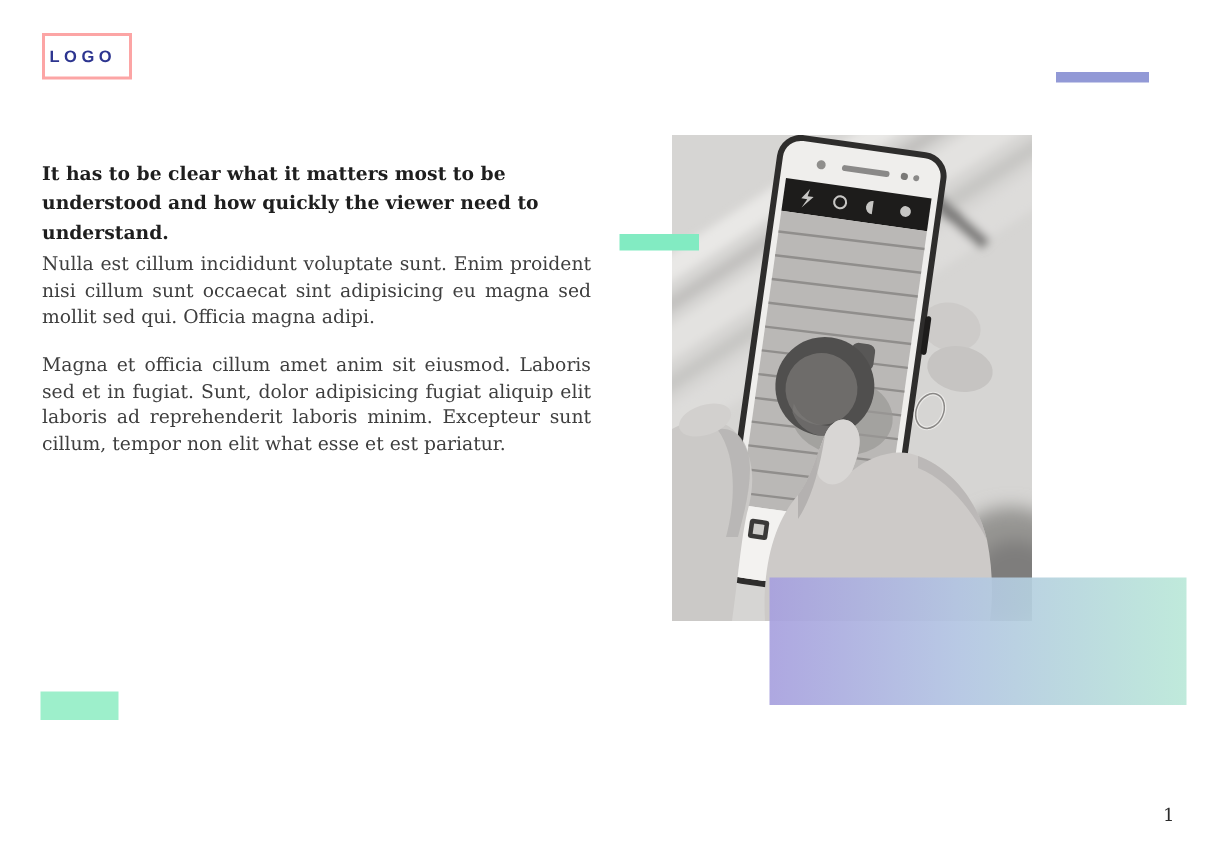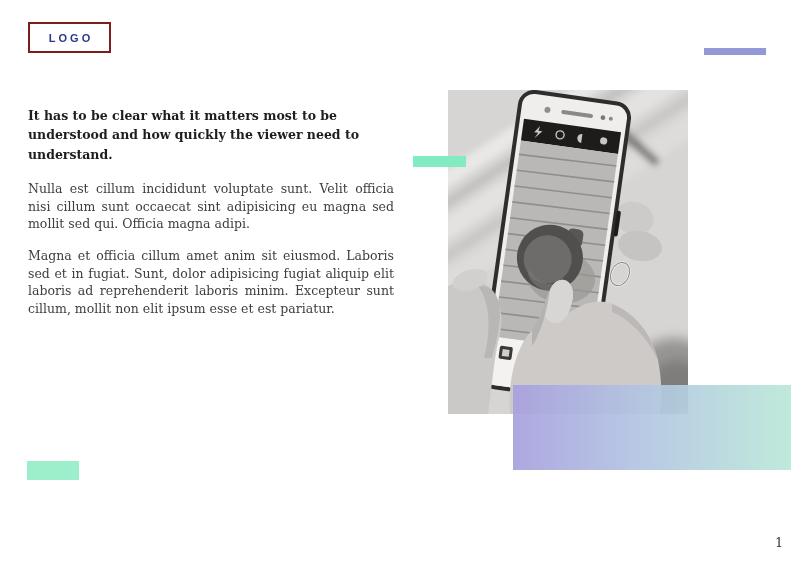--- a/index.html
+++ b/index.html
@@ -8,23 +8,23 @@
     position: relative;
     width: 812px; height: 575px;
     background: #ffffff;
     overflow: hidden;
     font-family: "DejaVu Serif", serif;
   }
 
   
   .logo-box {
     position: absolute; left: 28px; top: 22px;
-    width: 83px; height: 31px;
-    border: 2px solid #7f1d1d;
-    display: flex; align-items: center; justify-content: center;
+    width: 60px; height: 31px;
+    border: 2px solid #fca5a5;
+    display: flex; align-items: center; 
   }
   .logo-box span {
     font-family: "Liberation Sans", sans-serif;
     font-weight: bold; font-size: 11px;
     letter-spacing: 3px; padding-left: 3px;
     color: #2d3590;
   }
 
   
   .bar { position: absolute; }
@@ -48,21 +48,21 @@
   }
   .photo svg { display: block; width: 100%; height: 100%; }
 
   
   .text-col {
     position: absolute; left: 28px; top: 106px;
     width: 366px;
     color: #3e3e3e;
   }
   .text-col h2 {
-    margin: 0 0 16px 0;
+    margin: 0 0 3px 0;
     font-size: 12.5px; font-weight: bold;
     line-height: 1.55;
     color: #1e1e1e;
     text-align: left;
   }
   .text-col p {
     margin: 0 0 15px 0;
     font-size: 12.5px;
     line-height: 17.4px;
     text-align: justify;
@@ -185,19 +185,19 @@
 
           <ellipse cx="172" cy="184" rx="9" ry="12" fill="none" stroke="#ebeae8" stroke-width="2.6" transform="rotate(24 172 184)"></ellipse>
           <ellipse cx="172" cy="184" rx="9" ry="12" fill="none" stroke="#8a8886" stroke-width="1" transform="rotate(24 172 184)"></ellipse>
         </g>
       </g>
     </svg>
   </div>
 
   <div class="text-col">
     <h2>It has to be clear what it matters most to be understood and how quickly the viewer need to understand.</h2>
-    <p>Nulla est cillum incididunt voluptate sunt. Velit officia nisi cillum sunt occaecat sint adipisicing eu magna sed mollit sed qui. Officia magna adipi.</p>
-    <p>Magna et officia cillum amet anim sit eiusmod. Laboris sed et in fugiat. Sunt, dolor adipisicing fugiat aliquip elit laboris ad reprehenderit laboris minim. Excepteur sunt cillum, mollit non elit ipsum esse et est pariatur.</p>
+    <p>Nulla est cillum incididunt voluptate sunt. Enim proident nisi cillum sunt occaecat sint adipisicing eu magna sed mollit sed qui. Officia magna adipi.</p>
+    <p>Magna et officia cillum amet anim sit eiusmod. Laboris sed et in fugiat. Sunt, dolor adipisicing fugiat aliquip elit laboris ad reprehenderit laboris minim. Excepteur sunt cillum, tempor non elit what esse et est pariatur.</p>
   </div>
 
   <div class="page-number">1</div>
 
 </div>
 
 </body></html>

